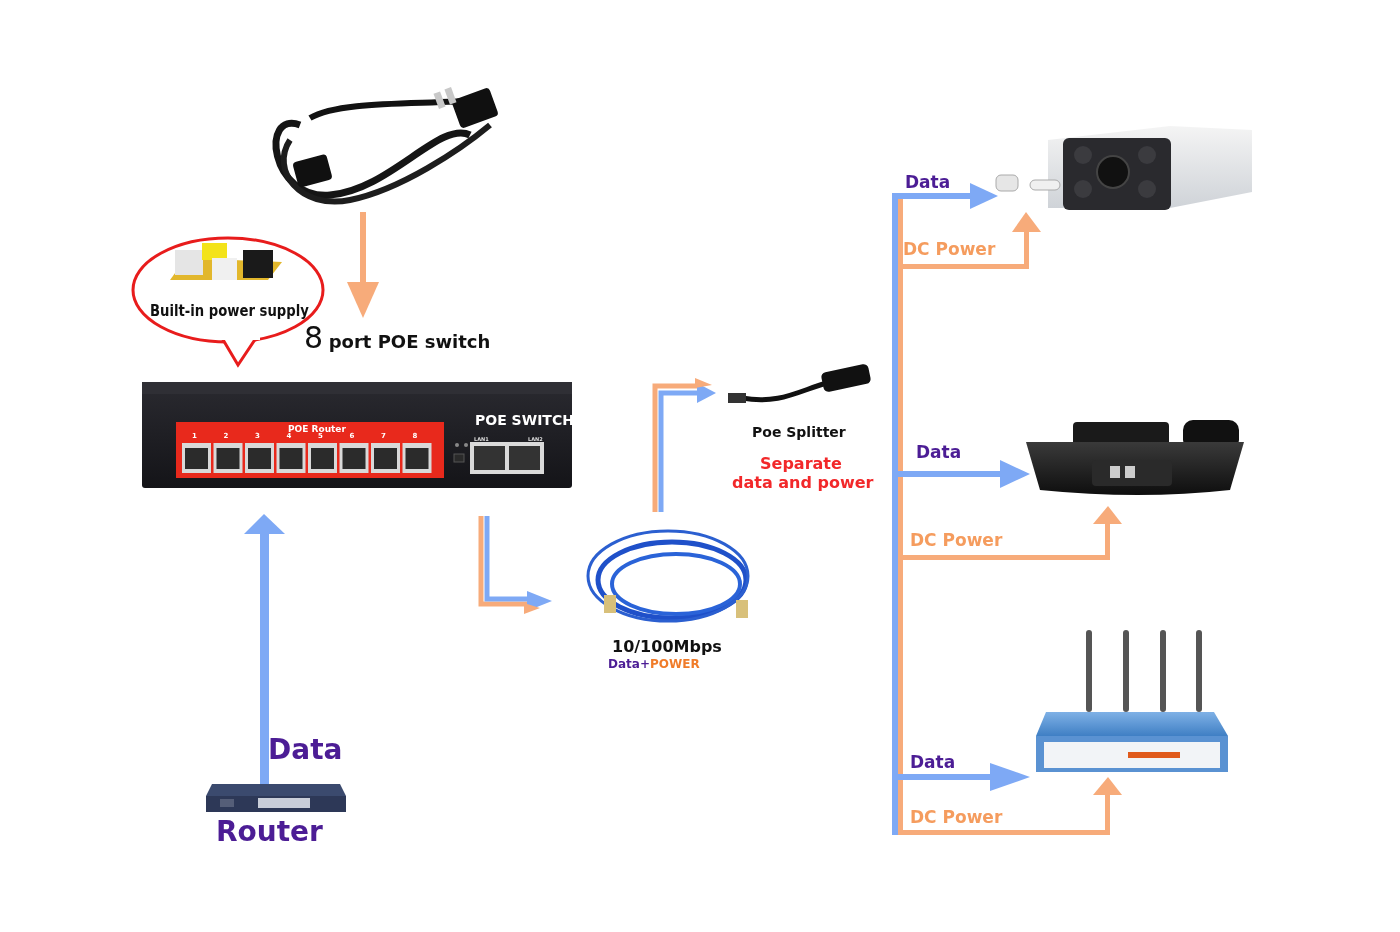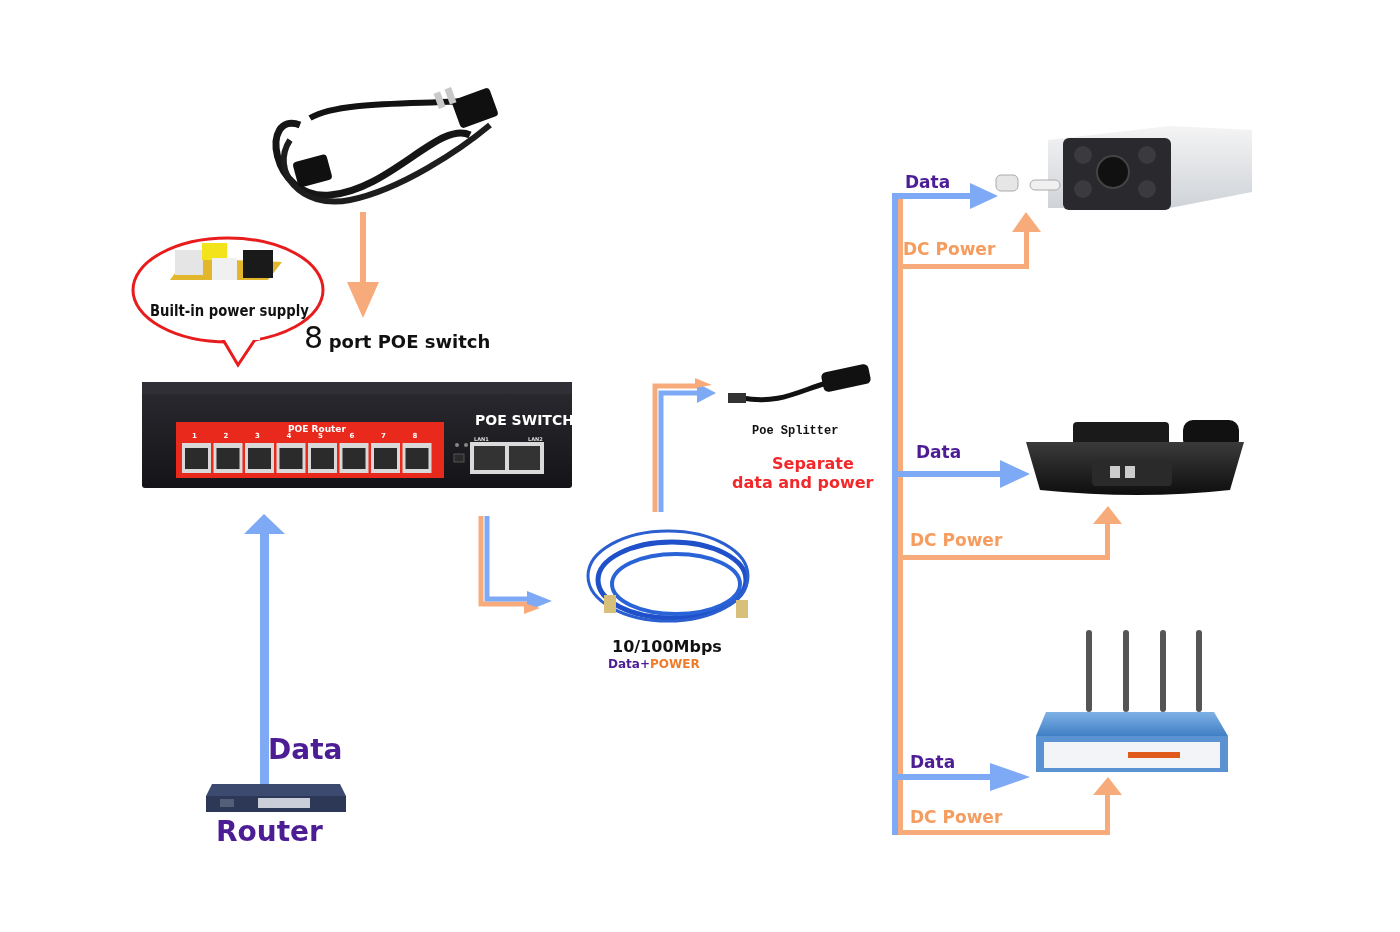--- a/index.html
+++ b/index.html
@@ -211,22 +211,22 @@
   <div class="lbl" style="left:528px;top:436px;font-size:5px;color:#ddd;">LAN2</div>
 
   <div class="lbl blue" style="left:268px;top:733px;font-size:28px;">Data</div>
   <div class="lbl blue" style="left:216px;top:815px;font-size:28px;">Router</div>
 
   <div class="lbl black" style="left:612px;top:637px;font-size:16px;text-align:center;">10/100Mbps</div>
   <div class="lbl" style="left:608px;top:657px;font-size:12px;">
     <span class="blue">Data</span><span class="blue">+</span><span class="orange" style="color:#f07c2a">POWER</span>
   </div>
 
-  <div class="lbl black" style="left:752px;top:424px;font-size:12px;font-family:Liberation Mono, monospace;">Poe Splitter</div>
-  <div class="lbl red" style="left:760px;top:454px;font-size:16px;margin-left:12px;">Separate</div>
+  <div class="lbl black" style="left:752px;top:424px;font-size:14px;">Poe Splitter</div>
+  <div class="lbl red" style="left:760px;top:454px;font-size:16px;">Separate</div>
   <div class="lbl red" style="left:732px;top:473px;font-size:16px;">data and power</div>
 
   <div class="lbl blue" style="left:905px;top:172px;font-size:17px;">Data</div>
   <div class="lbl orange" style="left:903px;top:239px;font-size:17px;">DC Power</div>
 
   <div class="lbl blue" style="left:916px;top:442px;font-size:17px;">Data</div>
   <div class="lbl orange" style="left:910px;top:530px;font-size:17px;">DC Power</div>
 
   <div class="lbl blue" style="left:910px;top:752px;font-size:17px;">Data</div>
   <div class="lbl orange" style="left:910px;top:807px;font-size:17px;">DC Power</div>

